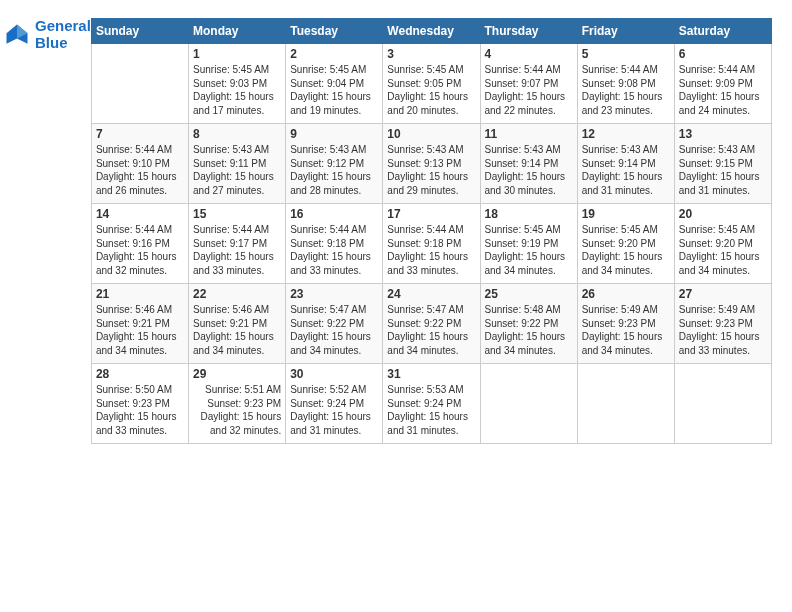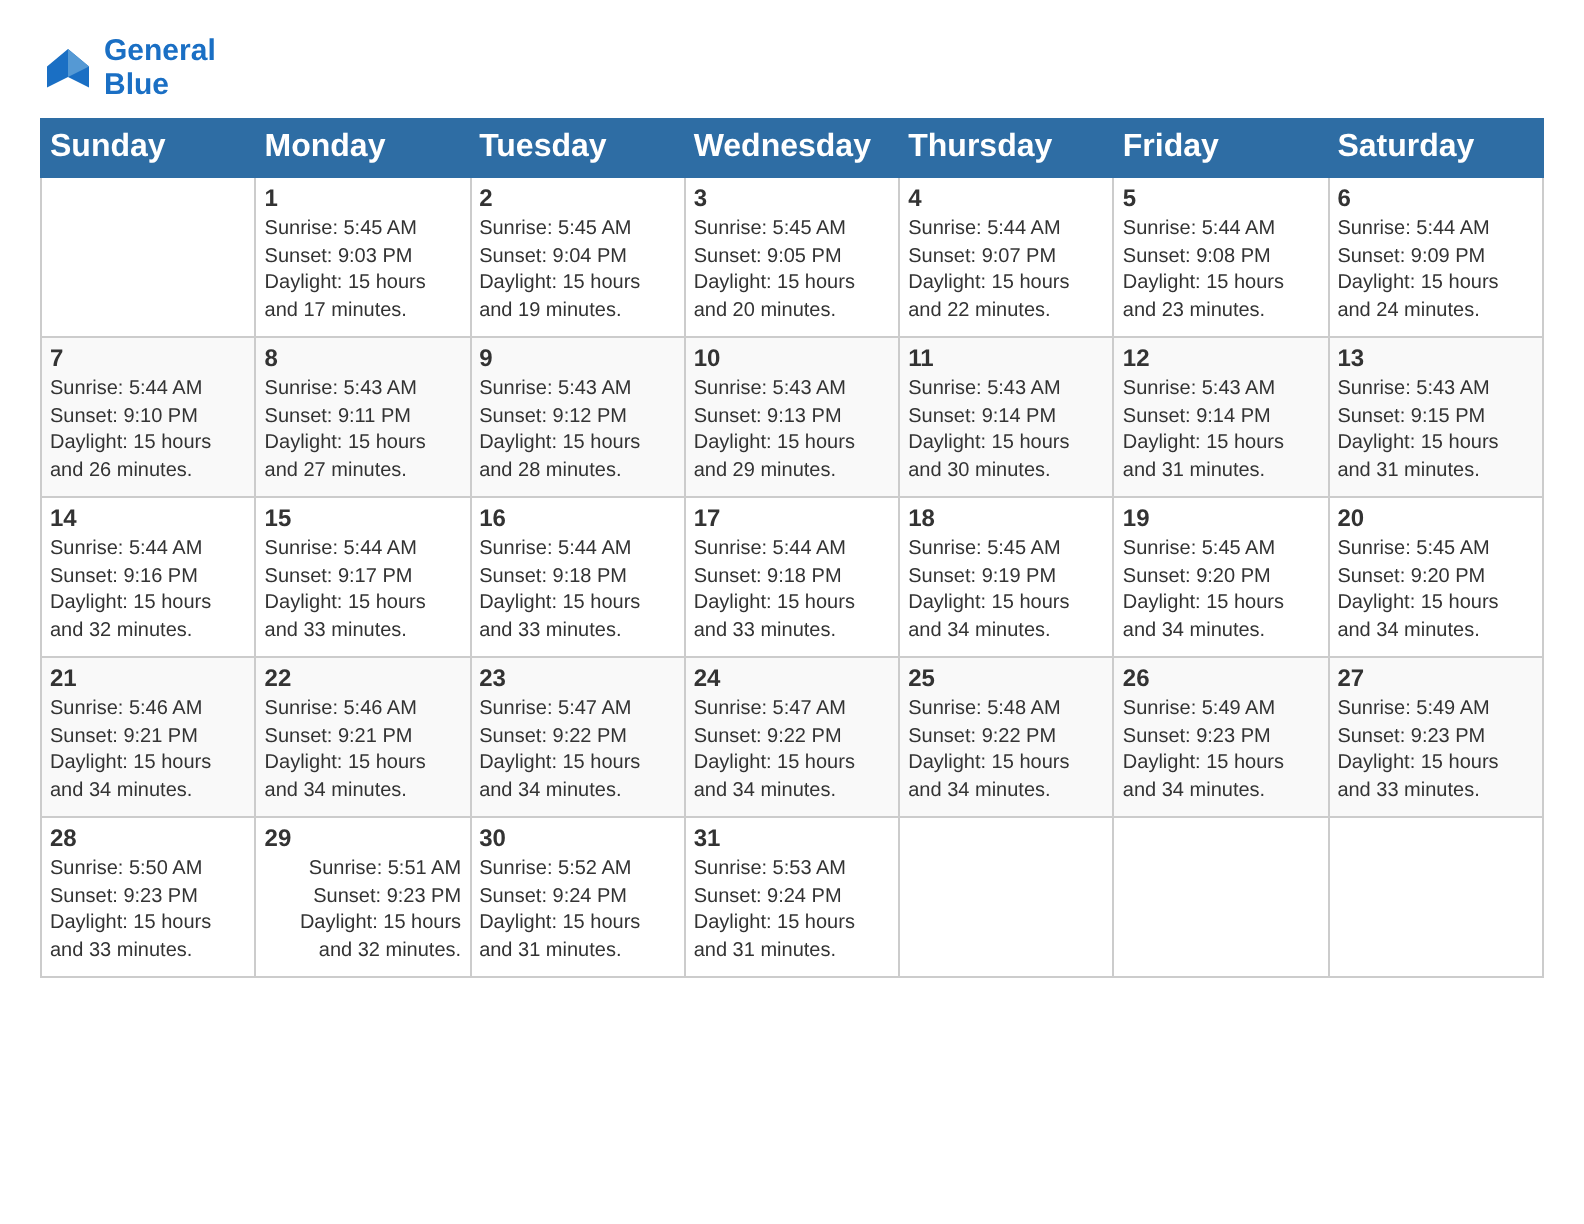--- a/index.html
+++ b/index.html
@@ -6,23 +6,22 @@
     body {
       width: 792px;
       height: 612px;
       font-family: Arial, sans-serif;
       background: #fff;
       overflow: hidden;
     }
     .page {
       width: 792px;
       height: 436px;
-      padding: 18px 20px 12px 20px;
+      padding: 18px 20px 12px 3px;
       display: flex;
-      flex-direction: column;
     }
     .header {
       display: flex;
       justify-content: space-between;
       align-items: flex-start;
       margin-bottom: 8px;
     }
     .logo {
       display: flex;
       align-items: center;
@@ -58,21 +57,21 @@
     .calendar {
       flex: 1;
       border: 1px solid #ccc;
       border-collapse: collapse;
       width: 100%;
       table-layout: fixed;
     }
     .calendar th {
       background: #2e6da4;
       color: #fff;
-      font-size: 16px;
+      font-size: 12px;
       font-weight: bold;
       padding: 5px 4px;
       text-align: left;
       border: 1px solid #2e6da4;
     }
     .calendar td {
       border: 1px solid #ccc;
       vertical-align: top;
       padding: 3px 4px;
       font-size: 10px;

